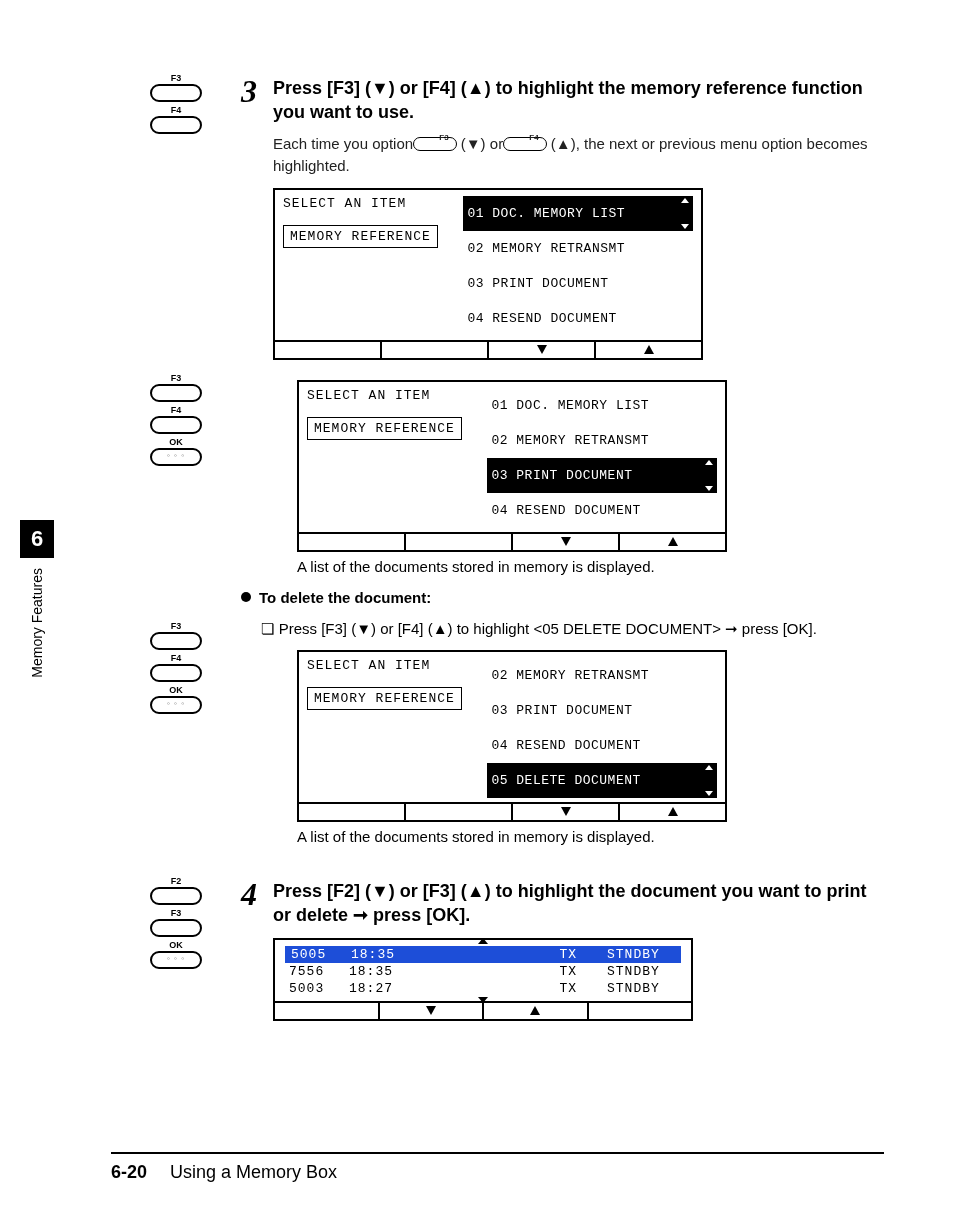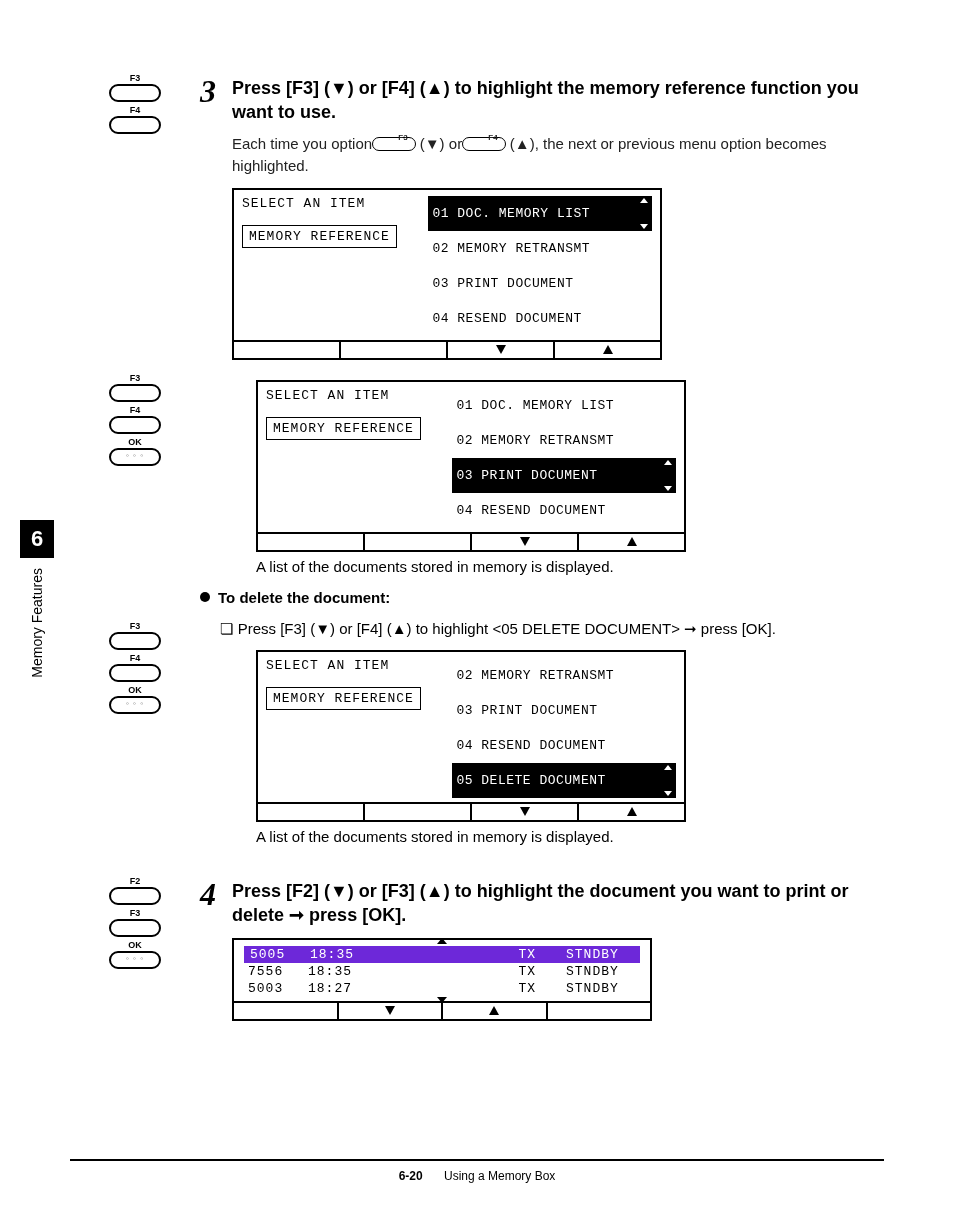--- a/index.html
+++ b/index.html
@@ -8,20 +8,21 @@
     width: 954px;
     height: 1227px;
     position: relative;
     background: #fff;
     color: #000;
   }
   .page {
     padding: 70px 70px 40px 70px;
     position: relative;
     height: 100%;
+    margin-left: 41px;
   }
   .step-row {
     display: flex;
     align-items: flex-start;
     margin-bottom: 6px;
   }
   .key-col {
     width: 130px;
     flex-shrink: 0;
     display: flex;
@@ -149,21 +150,20 @@
     margin: 10px 0 4px 32px;
     width: 430px;
     font-family: "Courier New", monospace;
     font-size: 13px;
   }
   .lcd-wide { width: 430px; }
   .lcd-step4 { width: 420px; margin-left: 32px; }
   .lcd-body {
     display: flex;
     padding: 6px 8px 4px 8px;
-    gap: 6px;
   }
   .lcd-left {
     flex: 0 0 44%;
   }
   .lcd-left .title { letter-spacing: 1px; margin-bottom: 10px; }
   .lcd-left .box {
     border: 1.5px solid #000;
     padding: 3px 6px;
     display: inline-block;
     letter-spacing: 1px;
@@ -214,21 +214,21 @@
   .lcd-softkeys .sk:last-child { border-right: none; }
 
   .lcd-step4 .lcd-body { display:block; padding:6px 10px 4px 10px; position:relative; }
   .doc-row {
     display: flex;
     padding: 1px 4px;
     font-family: "Courier New", monospace;
     font-size: 13px;
     letter-spacing: 1px;
   }
-  .doc-row.sel { background:#6d28d9; color:#fff;padding-left:6px; }
+  .doc-row.sel { background:#1d4ed8; color:#fff;padding-left:6px; }
   .doc-row .c1 { width: 60px; }
   .doc-row .c2 { width: 80px; }
   .doc-row .c3 { flex:1; text-align:right; padding-right:30px; }
   .doc-row .c4 { width: 70px; text-align:left; }
   .s4-toparrow {
     position:absolute; top:-2px; left:50%; transform:translateX(-50%);
     width:0;height:0;border-left:5px solid transparent;border-right:5px solid transparent;border-bottom:6px solid #000;
   }
   .s4-botarrow {
     position:absolute; bottom:-2px; left:50%; transform:translateX(-50%);
@@ -260,22 +260,21 @@
     margin-top: 10px;
   }
 
   .footer {
     position: absolute;
     bottom: 44px;
     left: 70px;
     right: 70px;
     border-top: 2px solid #000;
     padding-top: 8px;
-    font-size: 12px;
-    text-align: center;
+    font-size: 18px;
   }
   .footer .pn { font-weight: bold; margin-right: 18px; }
 
   .tri-down { display:inline-block; width:0;height:0;border-left:5px solid transparent;border-right:5px solid transparent;border-top:9px solid #000; vertical-align:middle; }
   .tri-up   { display:inline-block; width:0;height:0;border-left:5px solid transparent;border-right:5px solid transparent;border-bottom:9px solid #000; vertical-align:middle; }
 </style>
 </head>
 <body>
 
 <div class="side-tab-wrap">

